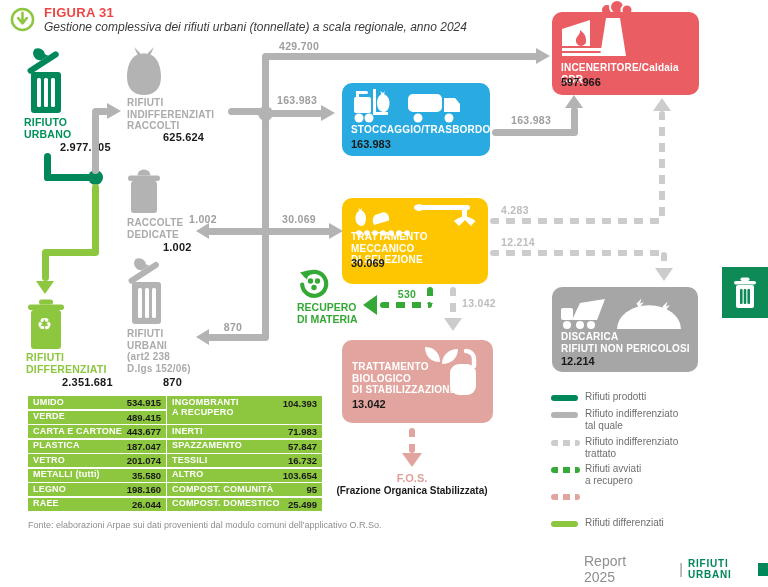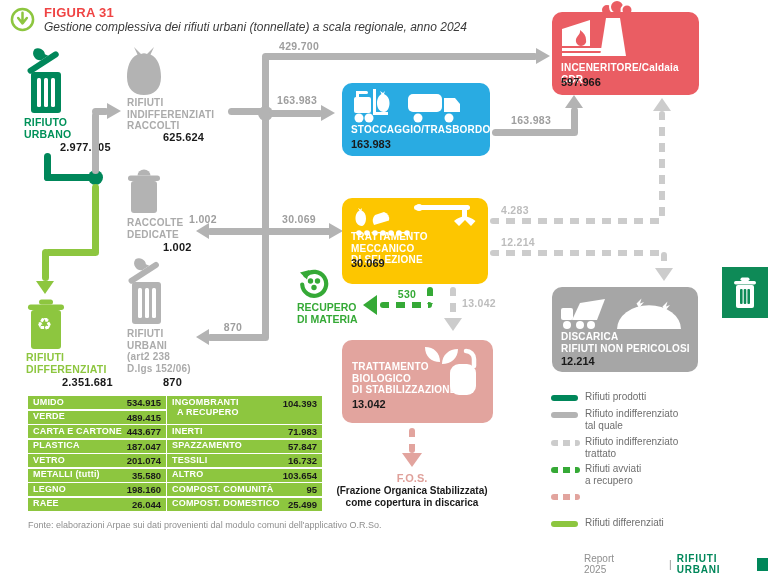--- a/index.html
+++ b/index.html
@@ -38,29 +38,29 @@
   .triR-g  { border-top:8.5px solid transparent; border-bottom:8.5px solid transparent; border-left:14px solid #B3B3B3; }
   .triL-g  { border-top:8.5px solid transparent; border-bottom:8.5px solid transparent; border-right:13px solid #B3B3B3; }
   .triU-g  { border-left:9px solid transparent; border-right:9px solid transparent; border-bottom:13px solid #B3B3B3; }
   .triU-lt { border-left:9px solid transparent; border-right:9px solid transparent; border-bottom:13px solid #CCCCCC; }
   .triD-lt { border-left:9px solid transparent; border-right:9px solid transparent; border-top:13px solid #CCCCCC; }
   .triL-gr { border-top:10px solid transparent; border-bottom:10px solid transparent; border-right:14px solid #35A936; }
   .triD-lg { border-left:9.5px solid transparent; border-right:9.5px solid transparent; border-top:13px solid #8DC63F; }
   .triD-pk { border-left:10px solid transparent; border-right:10px solid transparent; border-top:14px solid #E2A49E; }
   
   .tcell { position:absolute; background:#8DC63F; display:flex; align-items:center; justify-content:space-between; padding:0 5px; }
-  .tlabel { font-size:9px; font-weight:bold; color:#fff; letter-spacing:.2px; line-height:9.5px;text-align:right; }
+  .tlabel { font-size:9px; font-weight:bold; color:#fff; letter-spacing:.2px; line-height:9.5px; }
   .tvalue { font-size:9.5px; font-weight:bold; color:#1a1a1a; }
   
   .lg-text { position:absolute; font-size:10px; color:#6E6E6E; line-height:12px; width:160px; }
   .lg-solid { position:absolute; width:27px; height:5.5px; border-radius:3px; }
   .lg-dash  { position:absolute; width:29px; height:5.5px; border-radius:3px;
               background:repeating-linear-gradient(90deg, var(--c) 0 7px, transparent 7px 12px); }
   .fonte { font-size:9px; color:#8F8F8F; }
-  .report-gray { font-size:10px; color:#8F8F8F;padding-left:33px; }
+  .report-gray { font-size:14px; color:#8F8F8F;padding-left:33px; }
   .report-green { font-size:10px; font-weight:bold; color:#00875A; letter-spacing:.8px; }
   .recycle-glyph { position:absolute; color:#fff; font-size:17px; font-family:"DejaVu Sans",sans-serif; }
 </style>
 </head>
 <body>
 
 <div class="canvas">
 
   <div class="abs" style="left:10px;top:7px;width:25px;height:25px">
     <svg width="25" height="25" viewBox="0 0 26 26">
@@ -305,21 +305,20 @@
     <div class="abs box-label pre" style="left:10px;top:21px">TRATTAMENTO
 BIOLOGICO
 DI STABILIZZAZIONE</div>
     <div class="abs box-value" style="left:10px;top:58px">13.042</div>
   </div>
 
   <div class="dashV c-pk" style="left:409px;top:428px;height:25px"></div>
   <div class="tri triD-pk" style="left:402px;top:453px"></div>
   <div class="abs fos-title" style="left:377px;top:472px;width:70px">F.O.S.</div>
   <div class="abs fos-line" style="left:327px;top:485px;width:170px">(Frazione Organica Stabilizzata)</div>
-  <div class="abs fos-line" style="left:327px;top:497px;width:170px">come copertura in discarica</div>
 
   <div class="abs box" style="left:552px;top:287px;width:146px;height:85px;background:#A6A6A6">
     <div class="abs" style="left:7px;top:5px">
       <svg width="130" height="40" viewBox="0 0 130 40" fill="#fff">
           <rect x="2" y="16" width="12" height="12" rx="2"></rect>
           <path d="M13 28 L38 28 L46 7 L21 11 Z"></path>
           <circle cx="8" cy="33" r="4"></circle>
           <circle cx="21" cy="33" r="4"></circle>
           <circle cx="32" cy="33" r="4"></circle>
           <path d="M58 37 a31 23 0 0 1 64 0 z"></path>

